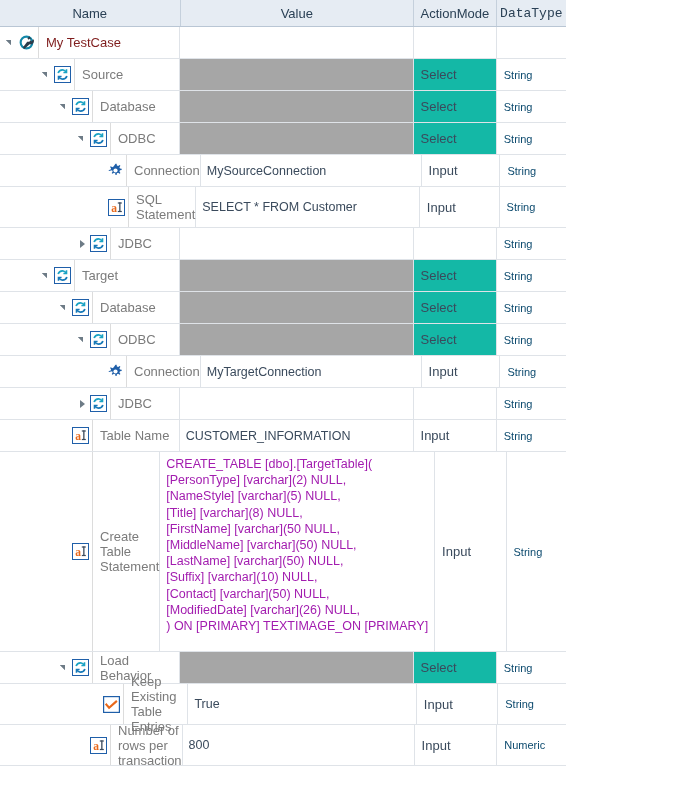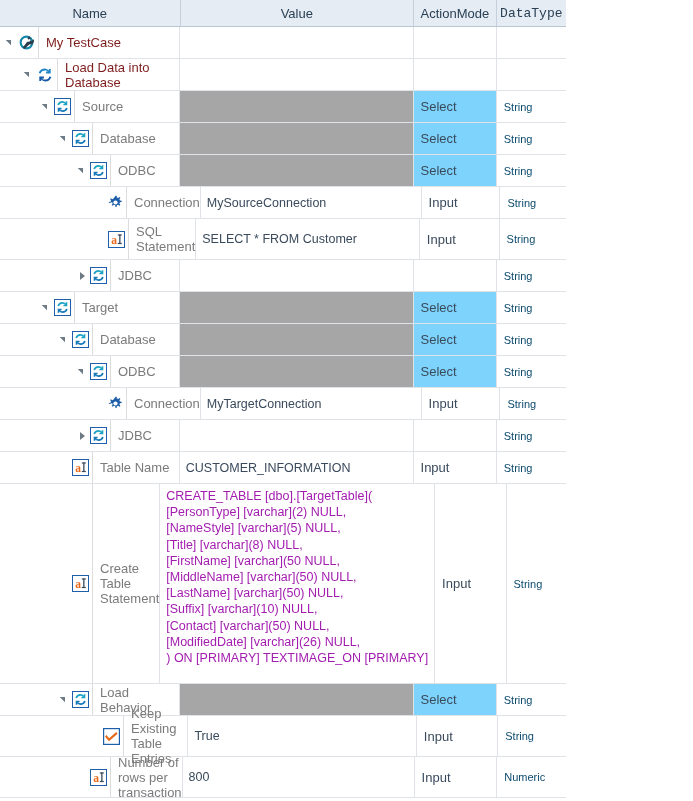--- a/index.html
+++ b/index.html
@@ -45,21 +45,21 @@
     border-left:1px solid #dfe3e8;
     font-size:12.5px;color:#3a4a5c;
     padding:0 6px;display:flex;align-items:center;
   }
   .valuecell.top{align-items:flex-start;padding-top:4px;}
   .valuecell.gray{background:#a6a6a6;}
   .actioncell{
     width:101px;box-sizing:border-box;border-left:1px solid #dfe3e8;
     font-size:13px;color:#3a4a5c;padding-left:7px;display:flex;align-items:center;
   }
-  .actioncell.sel{background:#7dd3fc;}
+  .actioncell.sel{background:#14b8a6;}
   .typecell{
     width:85px;box-sizing:border-box;border-left:1px solid #dfe3e8;
     font-size:11px;color:#0c4a6e;padding-left:7px;display:flex;align-items:center;
   }
 
   
   .exp{width:11px;height:11px;position:relative;flex:0 0 11px;margin-right:2px;}
   .exp.open::after{
     content:"";position:absolute;left:1px;top:3px;
     width:0;height:0;border-left:5px solid transparent;
@@ -106,44 +106,20 @@
           <span class="ind" style="width: 5px;"></span>
           <span class="exp open"></span>
           <span class="ico">
             <svg width="17" height="17" viewBox="0 0 17 17">
               <path d="M8.5 1.6a6.9 6.9 0 1 0 0 13.8 6.9 6.9 0 0 0 0-13.8zm0 2.1a4.8 4.8 0 1 1 0 9.6 4.8 4.8 0 0 1 0-9.6z" fill="#1287a8"></path>
               <path d="M11.6 2.2l-2.2 2.2 1.3 1.3 2.2-2.2c.5 1.2.2 2.6-.8 3.5-.8.8-1.9 1-2.9.7l-3.4 4.6a1.2 1.2 0 1 0 1.6 1.6l4.3-3.6c1.1.3 2.3 0 3.2-.9 1.1-1.1 1.4-2.8.7-4.2l-2.2 2.2z" fill="#2b3b4a"></path>
             </svg>
           </span>
           <div class="nbox">
             <span class="nlabel root">My TestCase</span>
-          </div>
-        </div>
-        <div class="valuecell">
-          <span class=""></span>
-        </div>
-        <div class="actioncell">
-          <span></span>
-        </div>
-        <div class="typecell">
-          <span></span>
-        </div>
-      </div>
-      <div class="row" style="height: 32px;">
-        <div class="namecell">
-          <span class="ind" style="width: 23px;"></span>
-          <span class="exp open"></span>
-          <span class="ico">
-            <svg width="18" height="18" viewBox="0 0 18 18">
-              <path d="M9 2.4A6.6 6.6 0 0 0 2.7 7l1.9.6A4.6 4.6 0 0 1 9 4.4c1.2 0 2.3.45 3.1 1.2l-2 .0 0 1.9 4.6 0 0-4.6-1.9 0 0 1.5A6.57 6.57 0 0 0 9 2.4z" fill="#1f86c8"></path>
-              <path d="M9 15.6A6.6 6.6 0 0 0 15.3 11l-1.9-.6A4.6 4.6 0 0 1 9 13.6c-1.2 0-2.3-.45-3.1-1.2l2 0 0-1.9-4.6 0 0 4.6 1.9 0 0-1.5A6.57 6.57 0 0 0 9 15.6z" fill="#1558a8"></path>
-            </svg>
-          </span>
-          <div class="nbox">
-            <span class="nlabel root">Load Data into Database</span>
           </div>
         </div>
         <div class="valuecell">
           <span class=""></span>
         </div>
         <div class="actioncell">
           <span></span>
         </div>
         <div class="typecell">
           <span></span>

